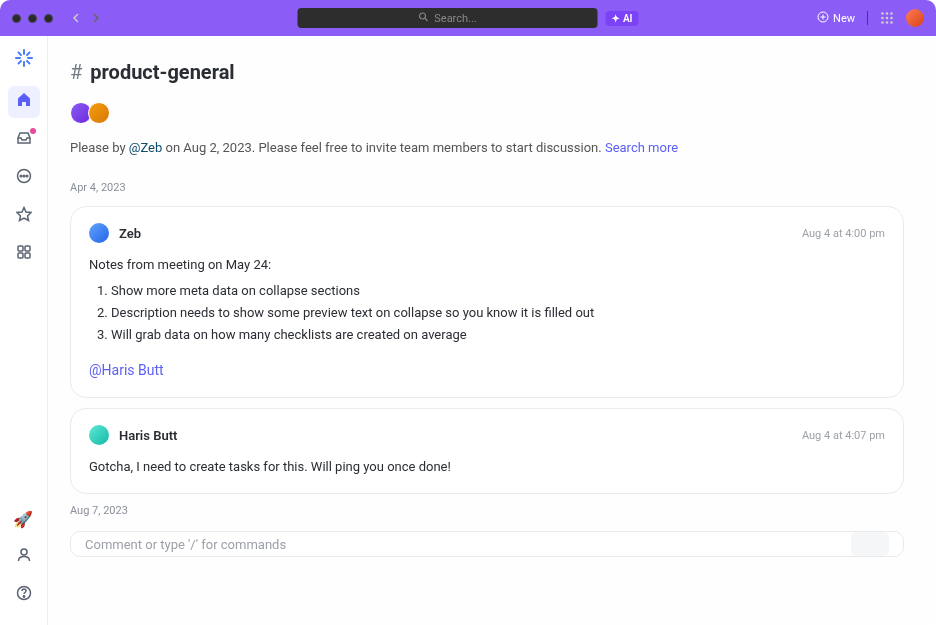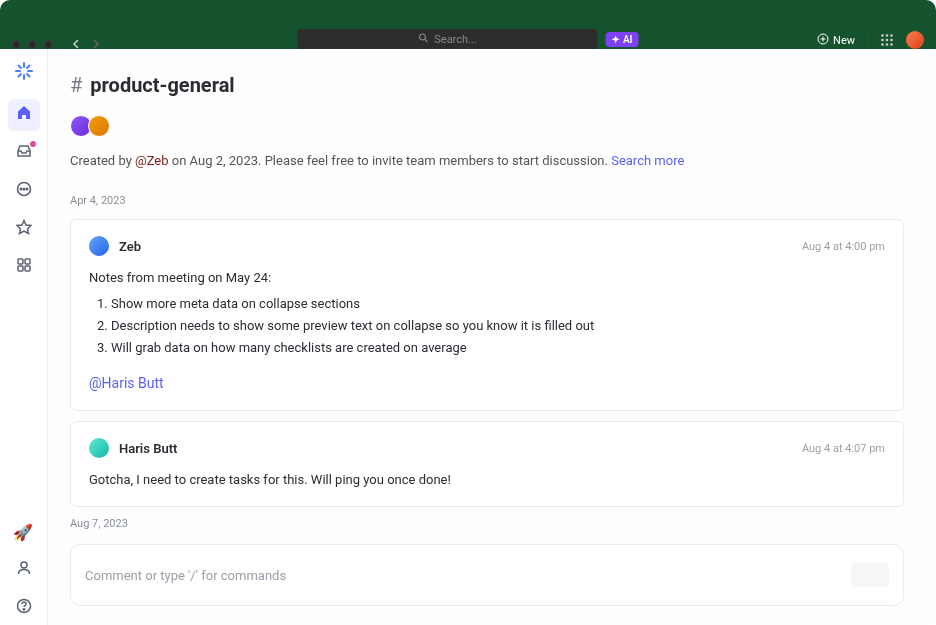--- a/index.html
+++ b/index.html
@@ -5,24 +5,24 @@
     * { margin: 0; padding: 0; box-sizing: border-box; }
     body {
       font-family: -apple-system, BlinkMacSystemFont, "Segoe UI", Roboto, sans-serif;
       background: #fff;
       width: 936px;
       height: 625px;
       overflow: hidden;
       border-radius: 10px;
     }
     .titlebar {
-      height: 49px;
-      background: #14532d;
-      display: flex;
-      align-items: flex-end;
+      height: 36px;
+      background: #8b5cf6;
+      display: flex;
+      align-items: center;
       position: relative;
     }
     .traffic-lights {
       display: flex;
       gap: 7px;
       padding-left: 12px;
     }
     .traffic-light {
       width: 9px; height: 9px; border-radius: 50%;
       border: 1px solid #444;
@@ -170,31 +170,31 @@
       border: 1.5px solid #fff;
       margin-right: -4px;
     }
     .ma1 { background: linear-gradient(135deg, #8b5cf6, #6d28d9); }
     .ma2 { background: linear-gradient(135deg, #f59e0b, #d97706); }
     .channel-meta {
       font-size: 13px;
       color: #555;
       margin-bottom: 26px;
     }
-    .channel-meta .mention { color: #7f1d1d; }
+    .channel-meta .mention { color: #0c4a6e; }
     .channel-meta .learn-more { color: #5b5ff5; }
     .date-divider {
       font-size: 11px;
       color: #8a8f99;
       margin-bottom: 12px;
     }
     .message-card {
       background: #fff;
       border: 1px solid #e8eaed;
-      border-radius: 6px;
+      border-radius: 16px;
       padding: 16px 18px;
       margin-bottom: 10px;
     }
     .message-header {
       display: flex;
       align-items: center;
       margin-bottom: 12px;
     }
     .msg-avatar {
       width: 20px; height: 20px; border-radius: 50%;
@@ -230,21 +230,21 @@
       display: inline-block;
     }
     .msg-intro {
       margin-bottom: 2px;
     }
     .comment-box {
       margin-top: 14px;
       background: #fff;
       border: 1px solid #e8eaed;
       border-radius: 10px;
-      padding: 18px 14px;
+      padding: 0 14px;
       display: flex;
       align-items: center;
     }
     .comment-input {
       flex: 1;
       border: none;
       outline: none;
       font-size: 13px;
       color: #2a2e34;
       font-family: inherit;
@@ -406,21 +406,21 @@
   <div class="main">
     <div class="channel-header">
       <span class="hash-icon">#</span>
       <span class="channel-title">product-general</span>
     </div>
     <div class="member-avatars">
       <div class="member-avatar ma1"></div>
       <div class="member-avatar ma2"></div>
     </div>
     <div class="channel-meta">
-      <span>Created by </span><span class="mention">@Zeb</span><span> on Aug 2, 2023. Please feel free to invite team members to start discussion. </span><span class="learn-more">Search more</span>
+      <span>Please by </span><span class="mention">@Zeb</span><span> on Aug 2, 2023. Please feel free to invite team members to start discussion. </span><span class="learn-more">Search more</span>
     </div>
 
     <div class="date-divider">Apr 4, 2023</div>
 
     <div class="message-card">
       <div class="message-header">
         <div class="msg-avatar mav1"></div>
         <span class="msg-author">Zeb</span>
         <span class="msg-time">Aug 4 at 4:00 pm</span>
       </div>

